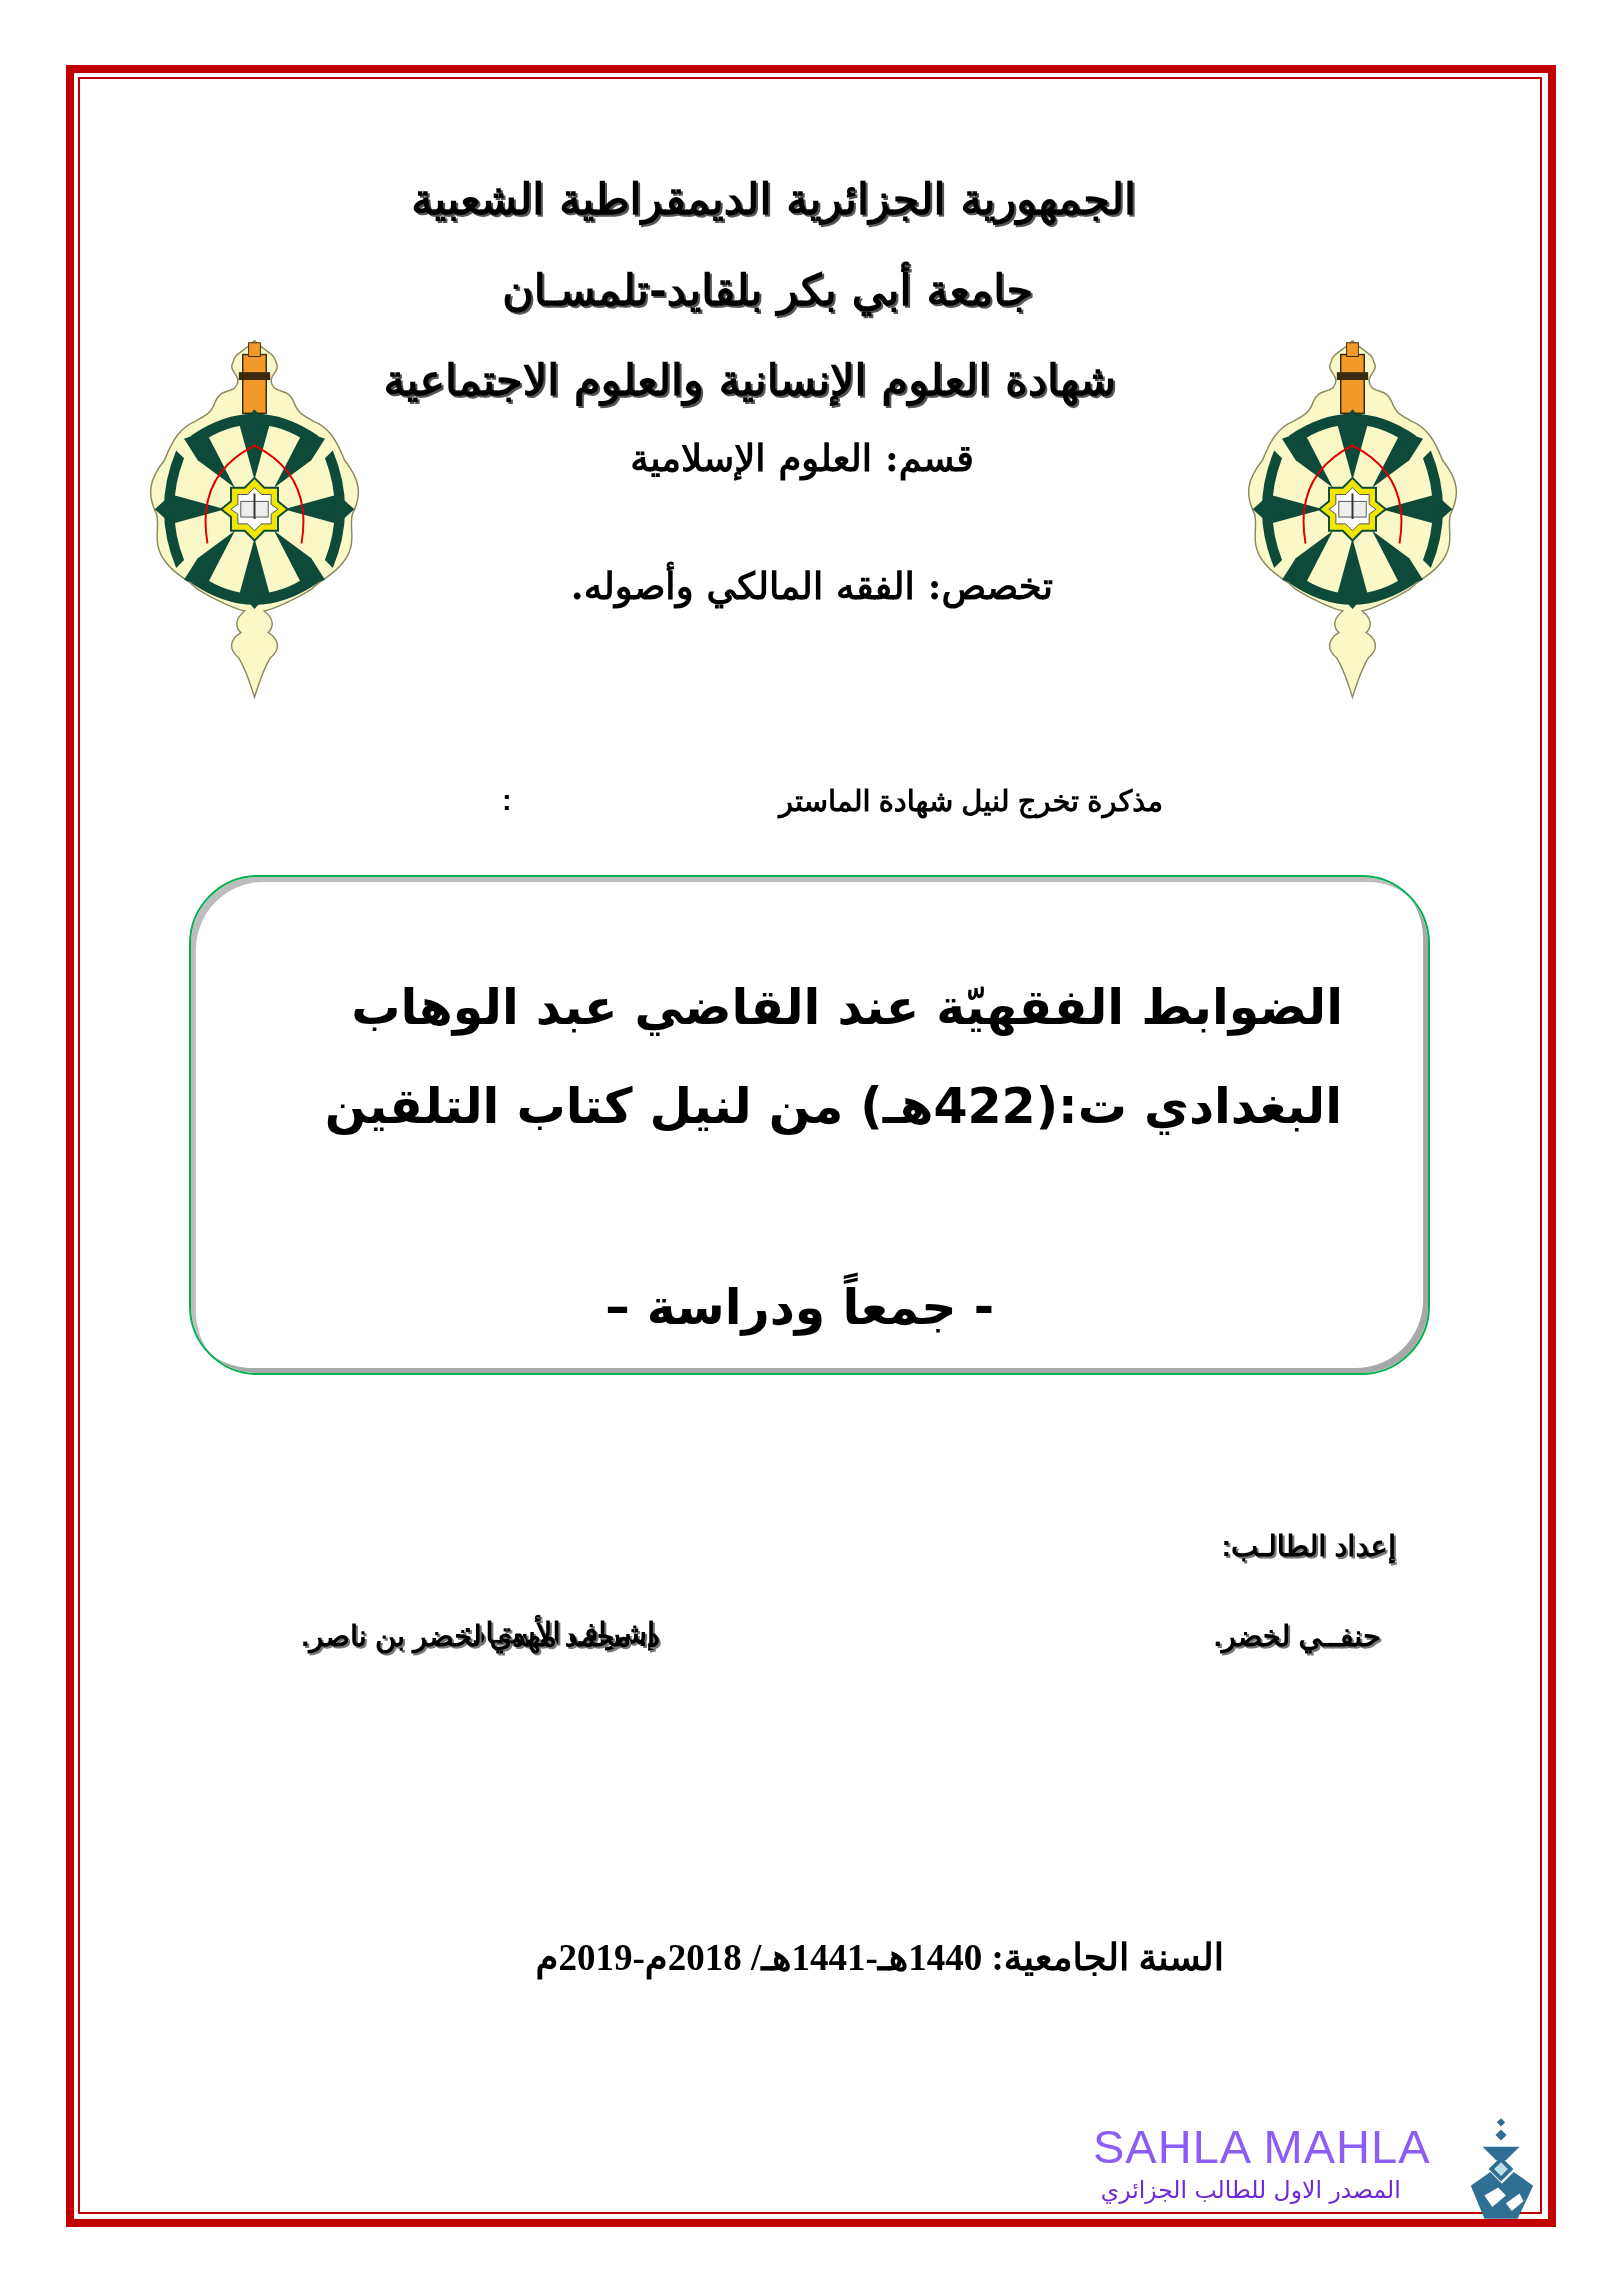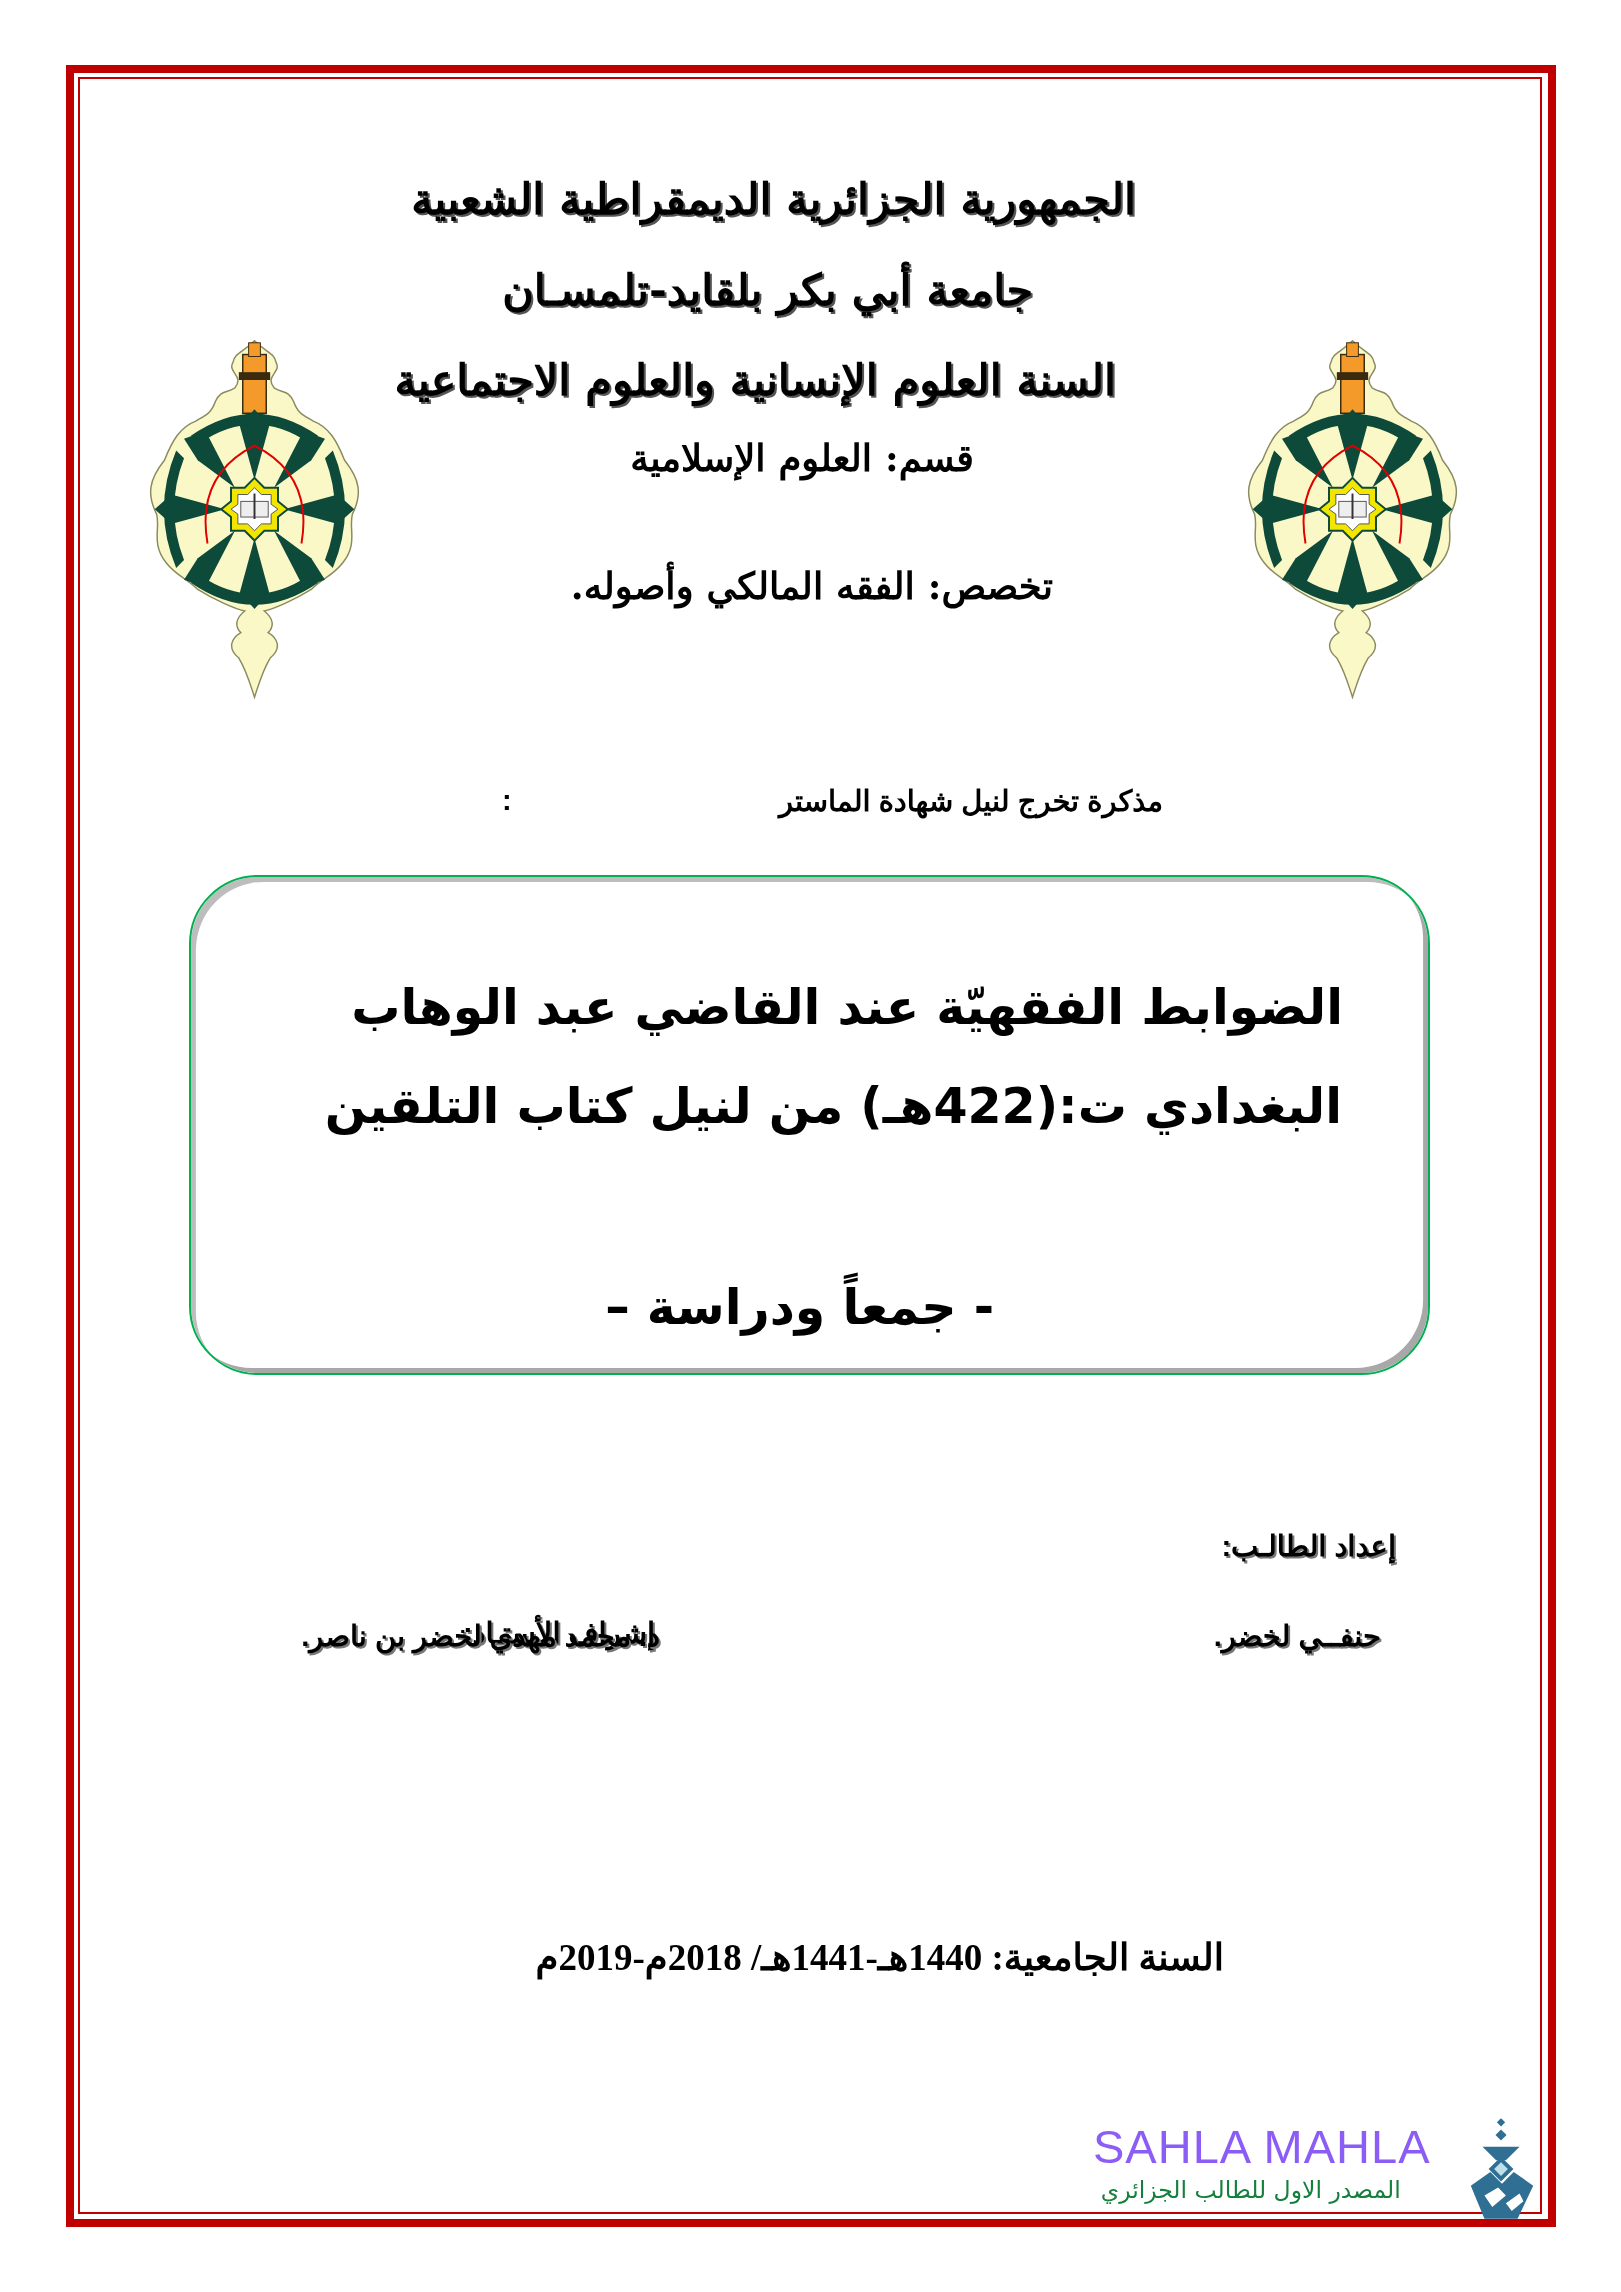--- a/index.html
+++ b/index.html
@@ -40,21 +40,21 @@
           right:397px; top:1936px; font-family:"Liberation Serif", serif; font-size:37px; }
 
   .logo { position:absolute; width:235px; height:372px; }
   .logo-left { left:137px; top:333px; }
   .logo-right { left:1235px; top:333px; }
 
   .watermark { position:absolute; left:1093px; top:2117px; width:451px; height:110px; }
   .wm-text { position:absolute; left:0; top:2px; font-family:"Liberation Sans", sans-serif;
              font-size:47px; color:#8b5cf6; letter-spacing:1px; white-space:nowrap; }
   .wm-sub { position:absolute; left:7.8px; top:59px; direction:rtl; font-family:"DejaVu Sans", sans-serif;
-            font-size:23.5px; color:#15803d; white-space:nowrap; }
+            font-size:23.5px; color:#6d28d9; white-space:nowrap; }
   .wm-icon { position:absolute; left:370px; top:0; width:78px; height:110px; }
 </style>
 </head>
 <body>
 
 <div class="page-border-outer"></div>
 <div class="page-border-inner"></div>
 
 <div class="logo logo-left">
   <svg width="235" height="372" viewBox="0 0 240 380">
@@ -108,21 +108,21 @@
     <path d="M72 215 Q60 145 120 115 Q180 145 168 215" fill="none" stroke="#e00000" stroke-width="2"></path>
     <polygon points="120,148 130,158 144,158 144,172 154,180 144,188 144,202 130,202 120,212 110,202 96,202 96,188 86,180 96,172 96,158 110,158" fill="#f2e600" stroke="#0d4a3a" stroke-width="2"></polygon>
     <polygon points="120,158 127,165 137,165 137,175 144,180 137,185 137,195 127,195 120,202 113,195 103,195 103,185 96,180 103,175 103,165 113,165" fill="#ffffff" stroke="#555" stroke-width="1"></polygon>
     <rect x="106" y="172" width="28" height="16" fill="#eee" stroke="#555" stroke-width="1"></rect>
     <line x1="120" y1="164" x2="120" y2="190" stroke="#333" stroke-width="2"></line>
   </svg>
 </div>
 
 <div class="line kufi l1">الجمهورية الجزائرية الديمقراطية الشعبية</div>
 <div class="line kufi l2">جامعة أبي بكر بلقايد-تلمسـان</div>
-<div class="line kufi l3">السنة العلوم الإنسانية والعلوم الاجتماعية</div>
+<div class="line kufi l3">شهادة العلوم الإنسانية والعلوم الاجتماعية</div>
 <div class="line l4">قسم: العلوم الإسلامية</div>
 <div class="line l5">تخصص: الفقه المالكي وأصوله.</div>
 
 <div class="line thesis-label">مذكرة تخرج لنيل شهادة الماستر</div>
 <div class="thesis-colon">:</div>
 
 <div class="title-box"></div>
 <div class="title-line t1">الضوابط الفقهيّة عند القاضي عبد الوهاب</div>
 <div class="title-line t2">البغدادي ت:(422هـ) من لنيل كتاب التلقين</div>
 <div class="title-line t3">- جمعاً ودراسة –</div>

